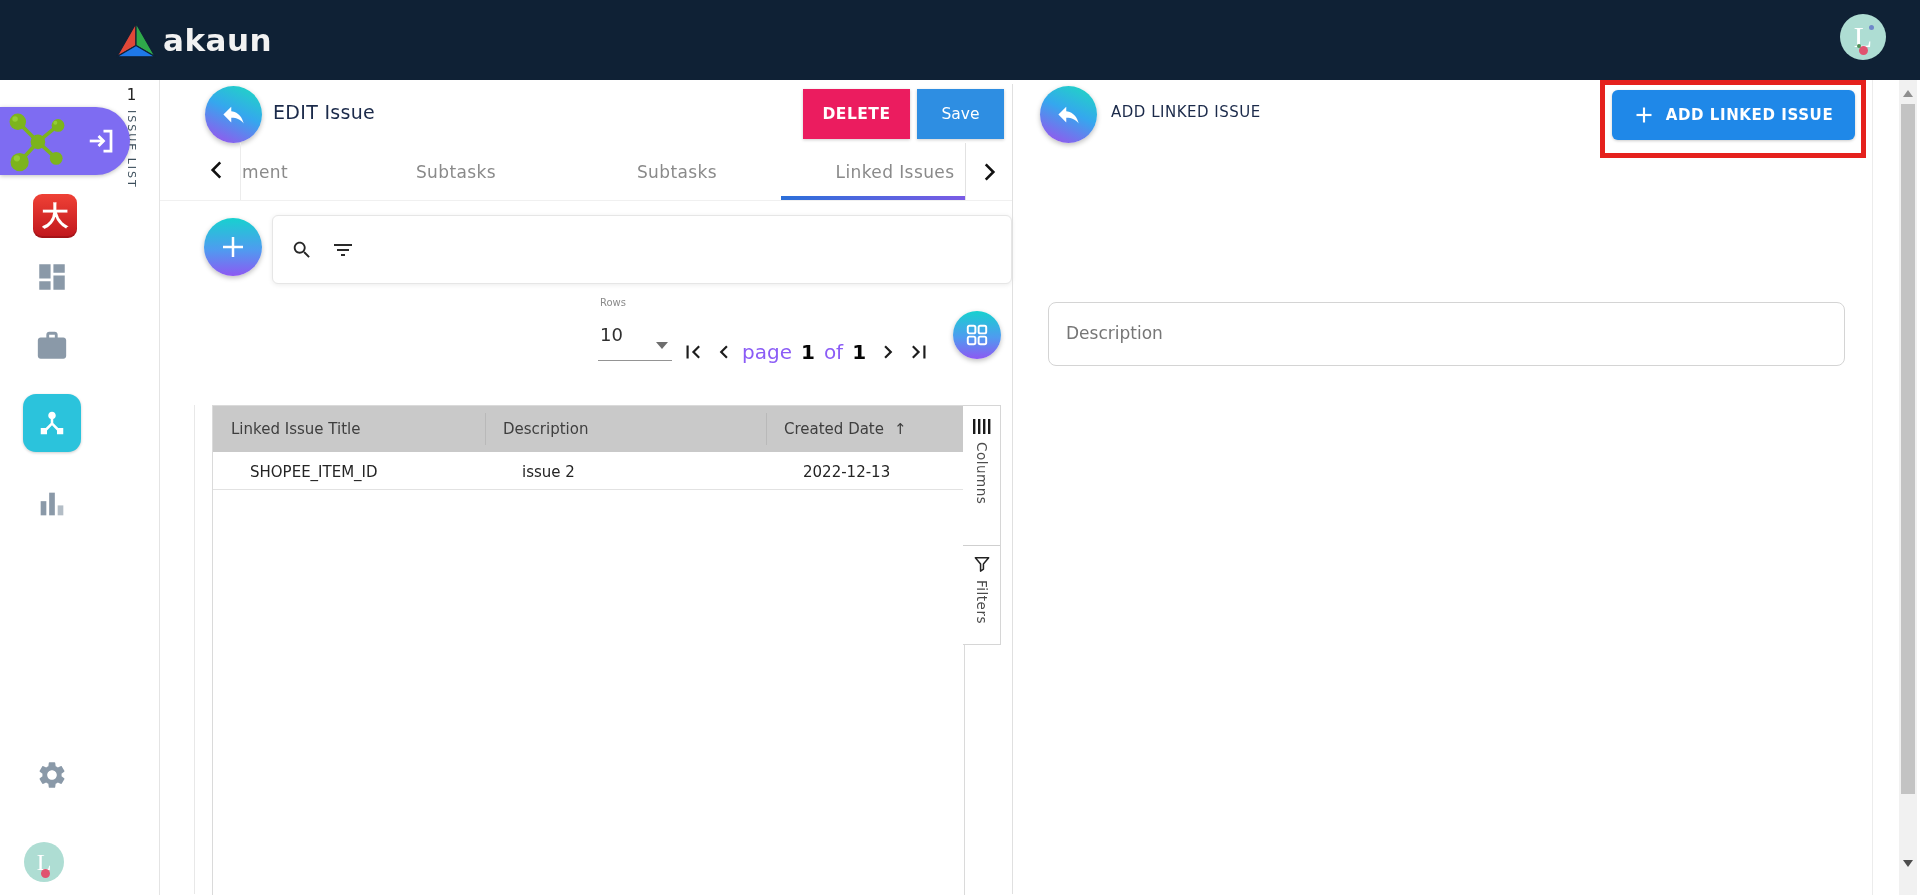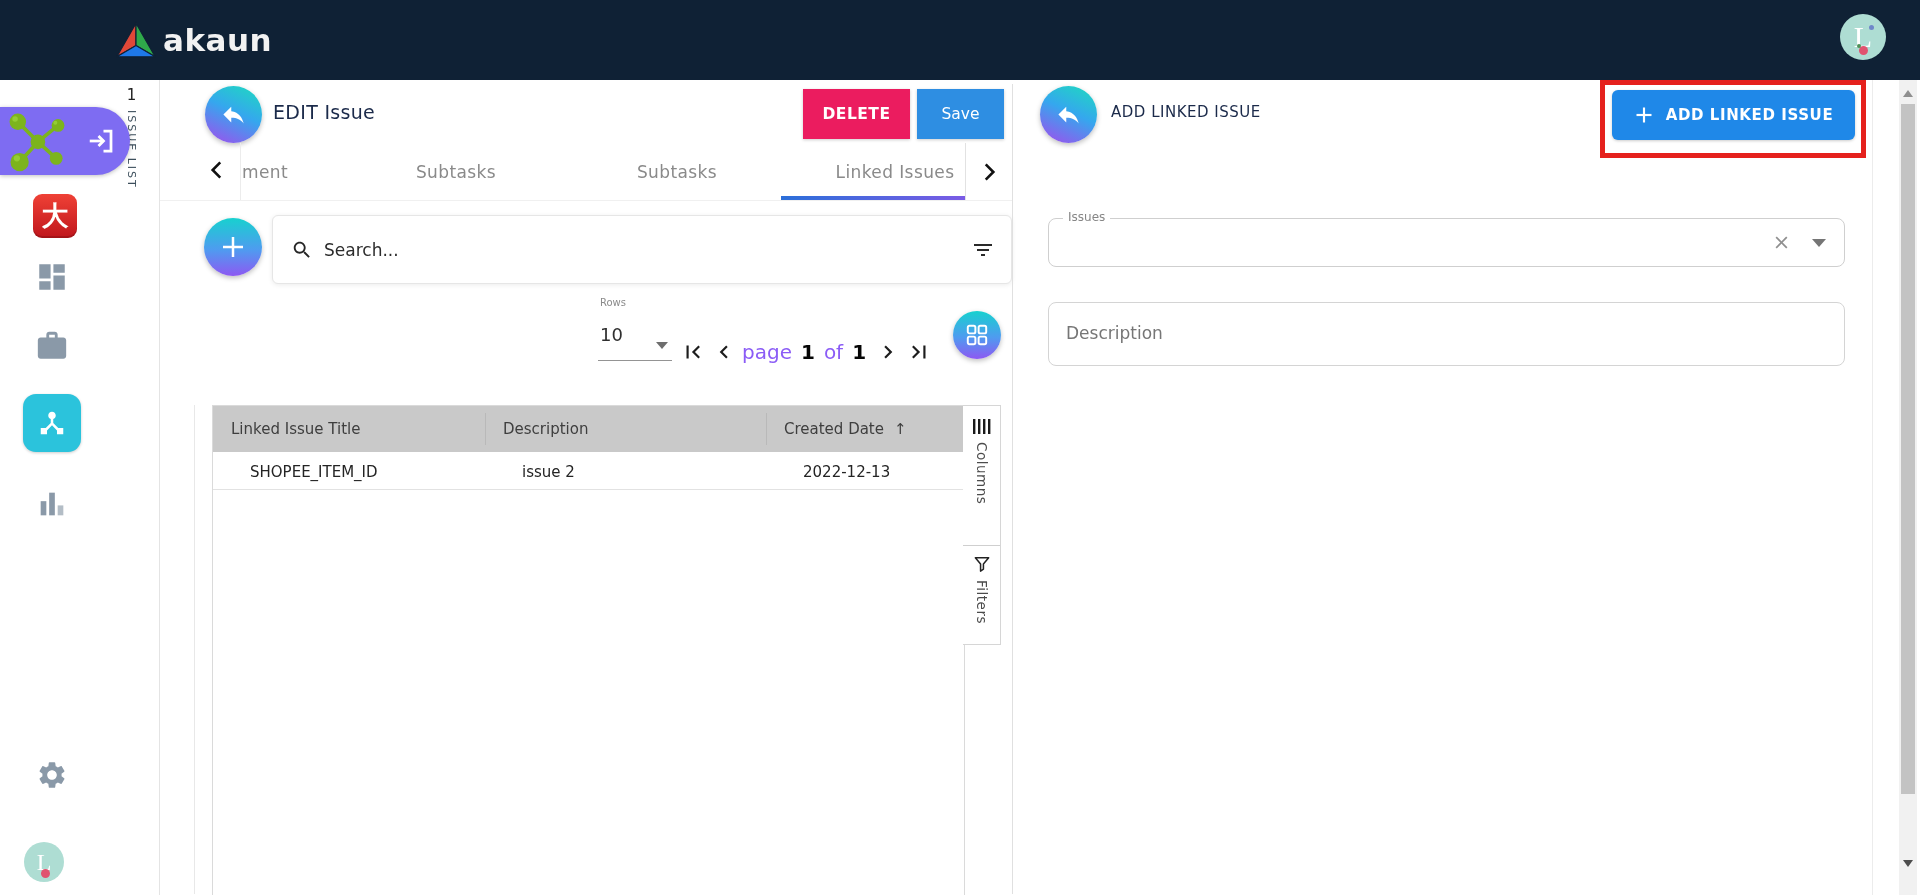--- a/index.html
+++ b/index.html
@@ -251,21 +251,20 @@
       <g stroke="#fff" stroke-width="2">
           <line x1="12" y1="4" x2="12" y2="20"></line>
           <line x1="4" y1="12" x2="20" y2="12"></line>
         </g>
     </svg>
   </div>
   <div id="search-card" class="ab">
     <svg width="22" height="22" viewBox="0 0 24 24">
       <path fill="#262626" d="M15.5 14h-.79l-.28-.27C15.41 12.59 16 11.11 16 9.5 16 5.91 13.09 3 9.5 3S3 5.91 3 9.5 5.91 16 9.5 16c1.61 0 3.09-.59 4.23-1.57l.27.28v.79l5 4.99L20.49 19l-4.99-5zm-6 0C7.01 14 5 11.99 5 9.5S7.01 5 9.5 5 14 7.01 14 9.5 11.99 14 9.5 14z"></path>
     </svg>
-    <input id="search-input" placeholder="Search..." style="">
     <svg id="filter-icon" width="24" height="24" viewBox="0 0 24 24">
       <path fill="#2a2a2a" d="M10 18h4v-2h-4v2zM3 6v2h18V6H3zm3 7h12v-2H6v2z"></path>
     </svg>
   </div>
 
   <div id="rows-label" class="ab">Rows</div>
   <div id="rows-value" class="ab">10</div>
   <div id="rows-underline" class="ab"></div>
   <div id="rows-caret" class="ab"></div>
 
@@ -351,30 +350,20 @@
   <div id="btn-add" class="ab btn">
     <svg width="20" height="20" viewBox="0 0 24 24">
       <g stroke="#fff" stroke-width="2.6">
           <line x1="12" y1="3" x2="12" y2="21"></line>
           <line x1="3" y1="12" x2="21" y2="12"></line>
         </g>
     </svg>
     <span>ADD LINKED ISSUE</span>
   </div>
 
-  <div id="issues-field" class="ab">
-    <span id="issues-label">Issues</span>
-    <svg id="issues-clear" width="17" height="17" viewBox="0 0 16 16">
-      <g stroke="#8f8f8f" stroke-width="1.6">
-          <line x1="3" y1="3" x2="13" y2="13"></line>
-          <line x1="13" y1="3" x2="3" y2="13"></line>
-        </g>
-    </svg>
-    <span id="issues-caret"></span>
-  </div>
 
   <div id="desc-field" class="ab">
     <span id="desc-placeholder">Description</span>
   </div>
 
   <div id="vline-right" class="ab"></div>
 
   <div id="scrollbar" class="ab">
     <span id="scroll-up"></span>
     <span id="scroll-thumb"></span>

